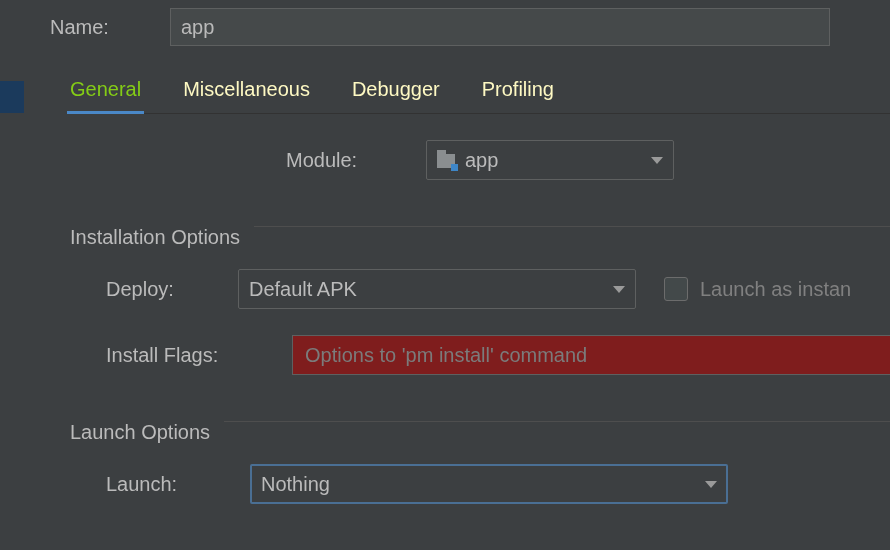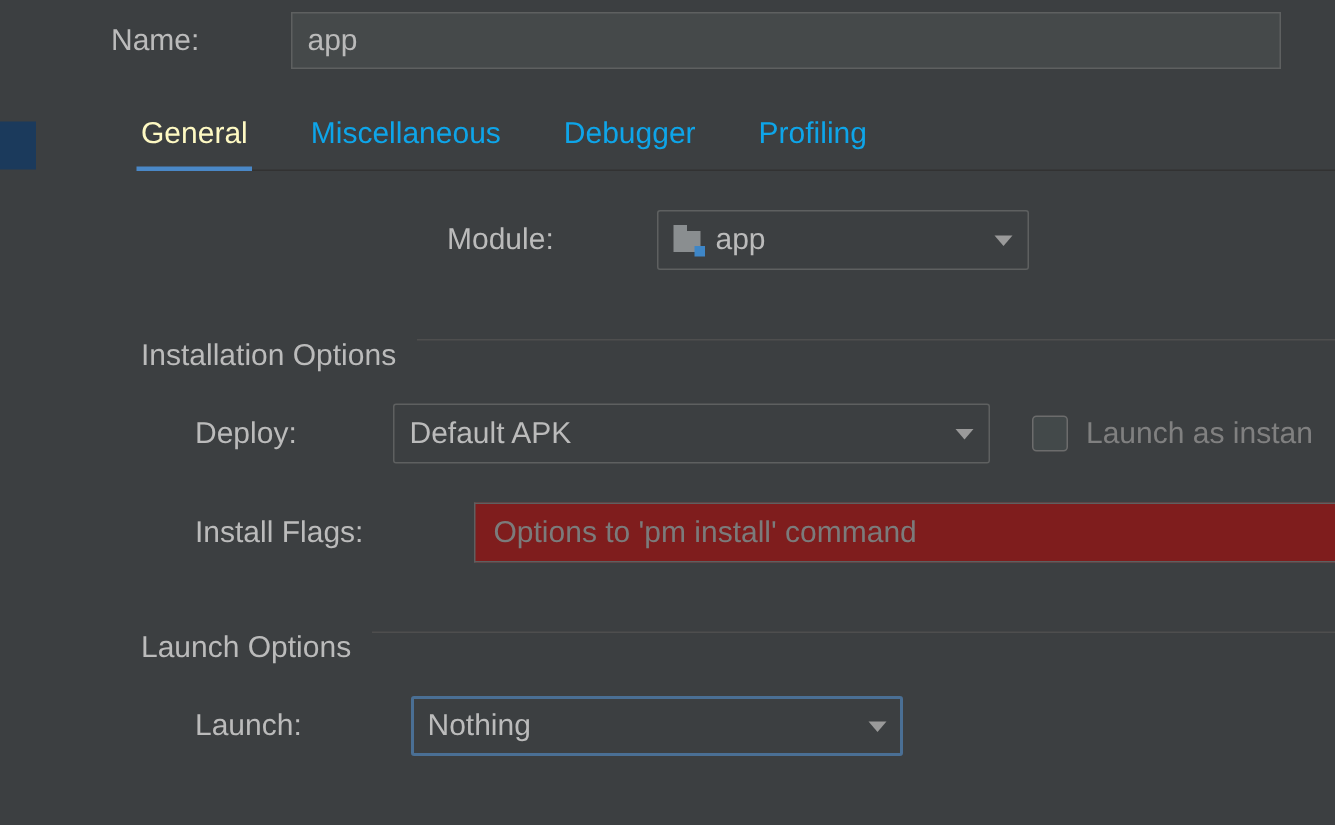--- a/index.html
+++ b/index.html
@@ -5,21 +5,21 @@
     * { box-sizing: border-box; margin: 0; padding: 0; }
     html, body {
       width: 890px;
       height: 550px;
       background: #3c3f41;
       color: #bbbbbb;
       font-family: -apple-system, "Segoe UI", Arial, sans-serif;
       font-size: 20px;
       overflow: hidden;
     }
-    .root { display: flex; width: 100%; height: 100%; }
+    .root { display: flex; width: 100%; height: 100%; flex-direction: column; }
     .left-rail {
       width: 24px;
       background: #3c3f41;
       flex-shrink: 0;
       position: relative;
     }
     .left-rail .selected-marker {
       position: absolute;
       top: 81px;
       left: 0;
@@ -45,27 +45,27 @@
 
     .tabs {
       display: flex;
       gap: 42px;
       margin-top: 32px;
       margin-left: 70px;
       border-bottom: 1px solid #323232;
       padding-bottom: 0;
     }
     .tab {
-      color: #0ea5e9;
+      color: #fef9c3;
       padding-bottom: 12px;
       cursor: pointer;
       position: relative;
     }
     .tab.active {
-      color: #fef9c3;
+      color: #84cc16;
     }
     .tab.active::after {
       content: "";
       position: absolute;
       left: -3px;
       right: -3px;
       bottom: -1px;
       height: 3px;
       background: #4a88c7;
     }
@@ -93,21 +93,21 @@
     .select .value { flex: 1; }
     .select .caret {
       margin-left: 10px;
       width: 0; height: 0;
       border-left: 6px solid transparent;
       border-right: 6px solid transparent;
       border-top: 7px solid #9a9a9a;
     }
     .select.module { width: 248px; }
     .select.deploy { width: 398px; }
-    .select.launch { width: 328px; }
+    .select.launch { width: 478px; }
 
     .module-icon {
       display: inline-block;
       width: 18px;
       height: 14px;
       background: #8a8e90;
       position: relative;
       margin-right: 10px;
       margin-top: 2px;
     }

